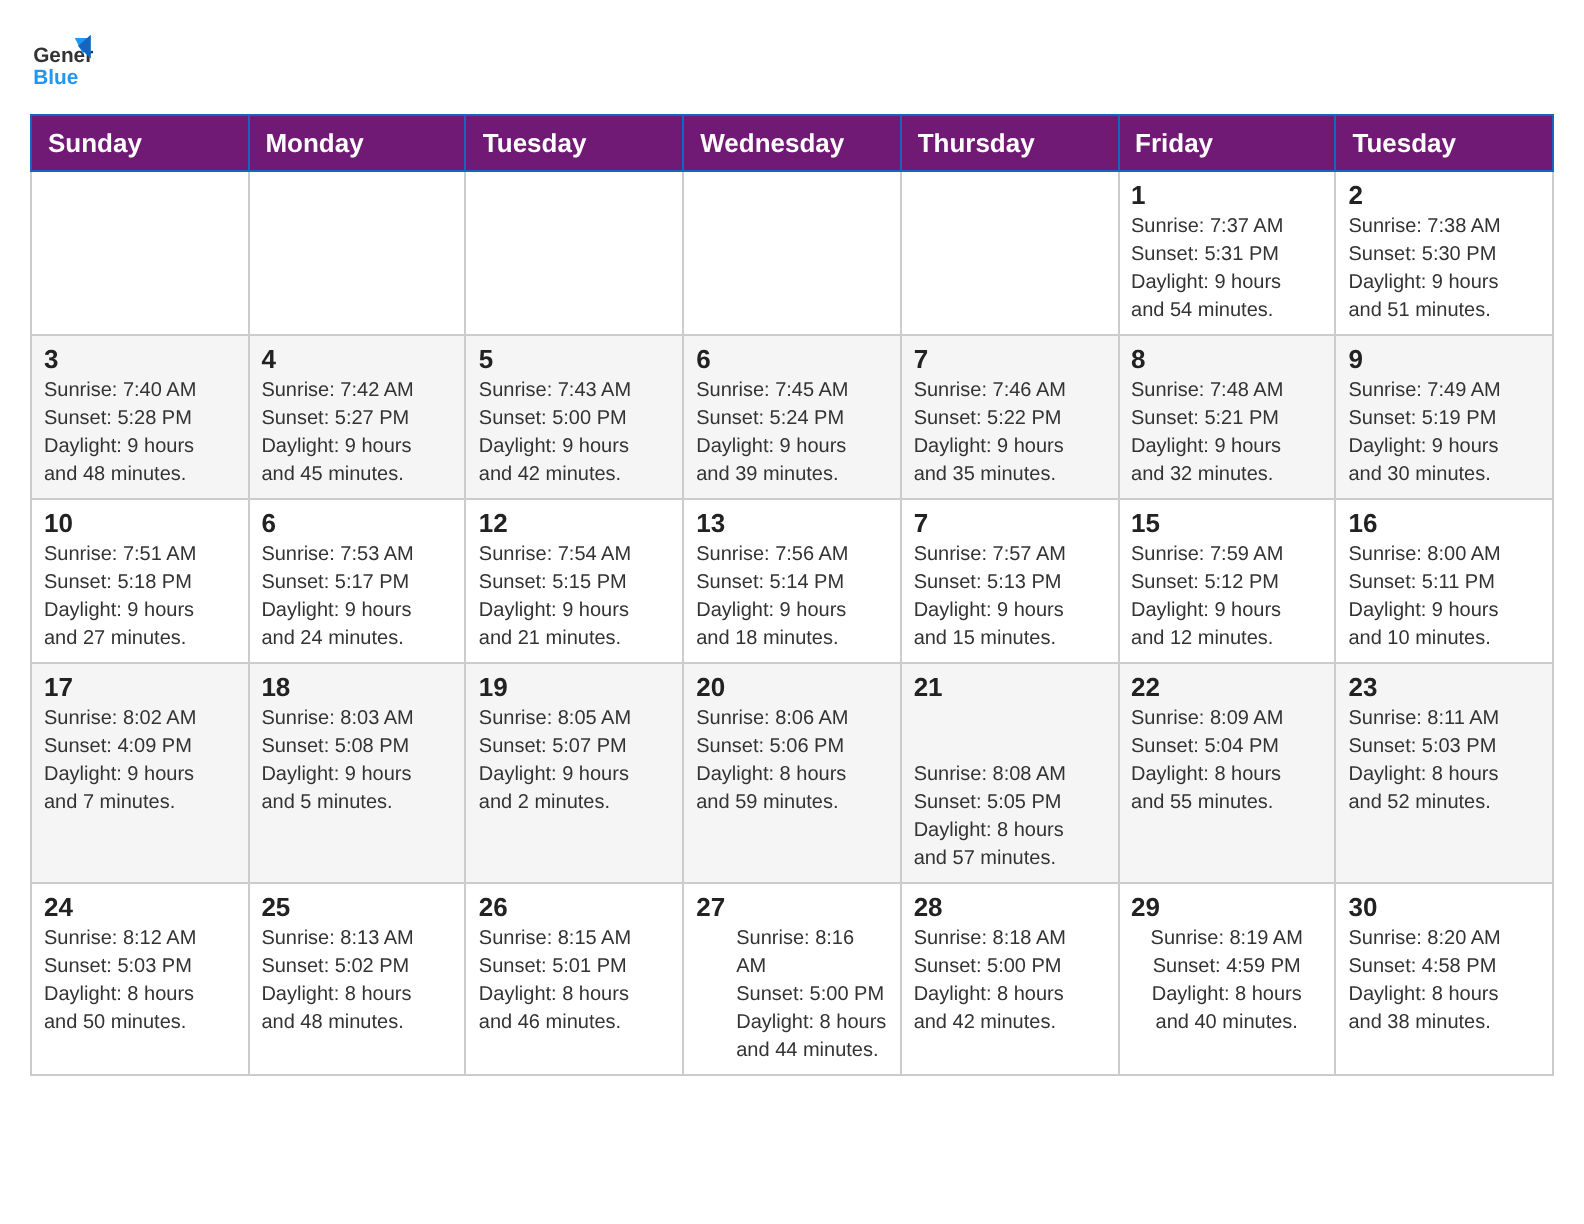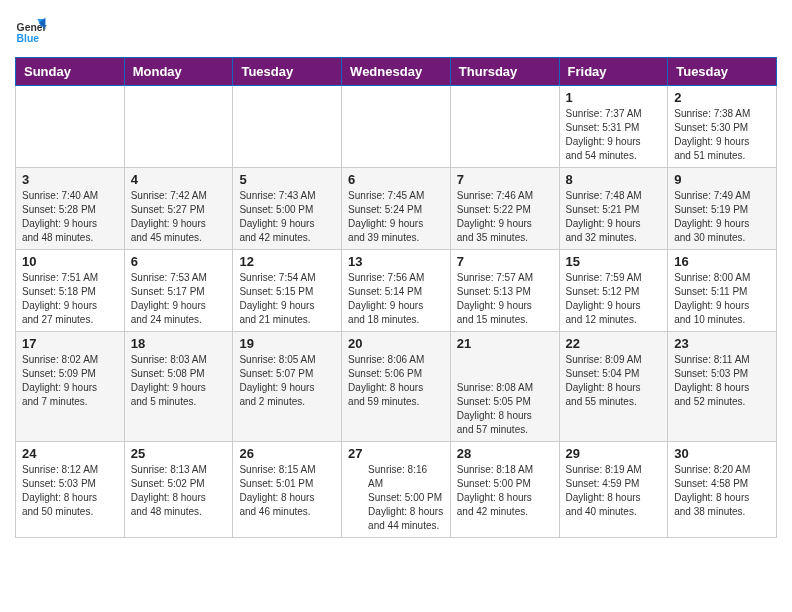--- a/index.html
+++ b/index.html
@@ -228,21 +228,21 @@
           <div class="day-info" style="white-space: pre-line;">Sunrise: 8:00 AM
 Sunset: 5:11 PM
 Daylight: 9 hours
 and 10 minutes.</div>
         </td>
       </tr>
       <tr>
         <td>
           <span class="day-num">17</span>
           <div class="day-info" style="white-space: pre-line;">Sunrise: 8:02 AM
-Sunset: 5:09 PM
+Sunset: 4:09 PM
 Daylight: 9 hours
 and 7 minutes.</div>
         </td>
         <td>
           <span class="day-num">18</span>
           <div class="day-info" style="white-space: pre-line;">Sunrise: 8:03 AM
 Sunset: 5:08 PM
 Daylight: 9 hours
 and 5 minutes.</div>
         </td>
@@ -313,21 +313,21 @@
         </td>
         <td>
           <span class="day-num">28</span>
           <div class="day-info" style="white-space: pre-line;">Sunrise: 8:18 AM
 Sunset: 5:00 PM
 Daylight: 8 hours
 and 42 minutes.</div>
         </td>
         <td>
           <span class="day-num">29</span>
-          <div class="day-info" style="white-space: pre-line;">Sunrise: 8:19 AM
+          <div class="day-info" style="white-space: pre-line; text-align: center;">Sunrise: 8:19 AM
 Sunset: 4:59 PM
 Daylight: 8 hours
 and 40 minutes.</div>
         </td>
         <td>
           <span class="day-num">30</span>
           <div class="day-info" style="white-space: pre-line;">Sunrise: 8:20 AM
 Sunset: 4:58 PM
 Daylight: 8 hours
 and 38 minutes.</div>

